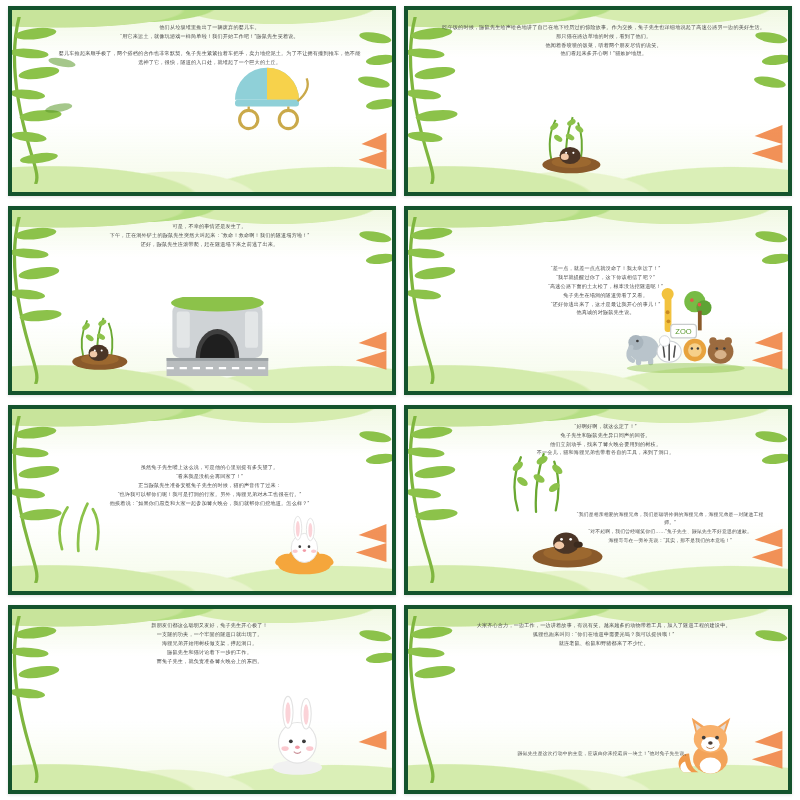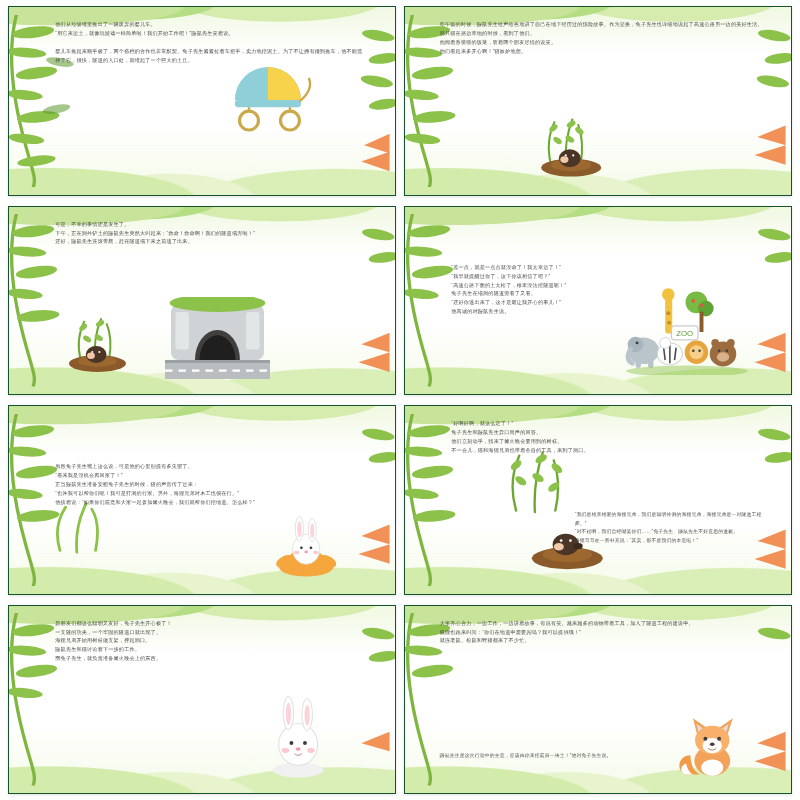--- a/index.html
+++ b/index.html
@@ -15,24 +15,25 @@
     grid-template-columns:1fr 1fr;
     grid-template-rows:repeat(4,1fr);
     gap:10px 8px;
     padding:6px 8px;
     box-sizing:border-box;
     background:#ffffff;
   }
   .slide{
     position:relative;
     background:#ffffff;
-    border:1px solid #14532d;
+    border:4px solid #14532d;
     box-shadow:0 1px 3px rgba(0,0,0,.12);
     overflow:hidden;
     box-sizing:border-box;
+    text-align:center;
   }
   
   .bg-top{
     position:absolute;top:0;left:0;right:0;height:26%;
     background:
       radial-gradient(ellipse at 12% 0%, #bfe08a 0 26%, transparent 27%),
       radial-gradient(ellipse at 32% -8%, #a9d96f 0 22%, transparent 23%),
       radial-gradient(ellipse at 70% -12%, #cfe9a2 0 26%, transparent 27%),
       linear-gradient(to bottom,#eef7dd,rgba(255,255,255,0));
     opacity:.85;

